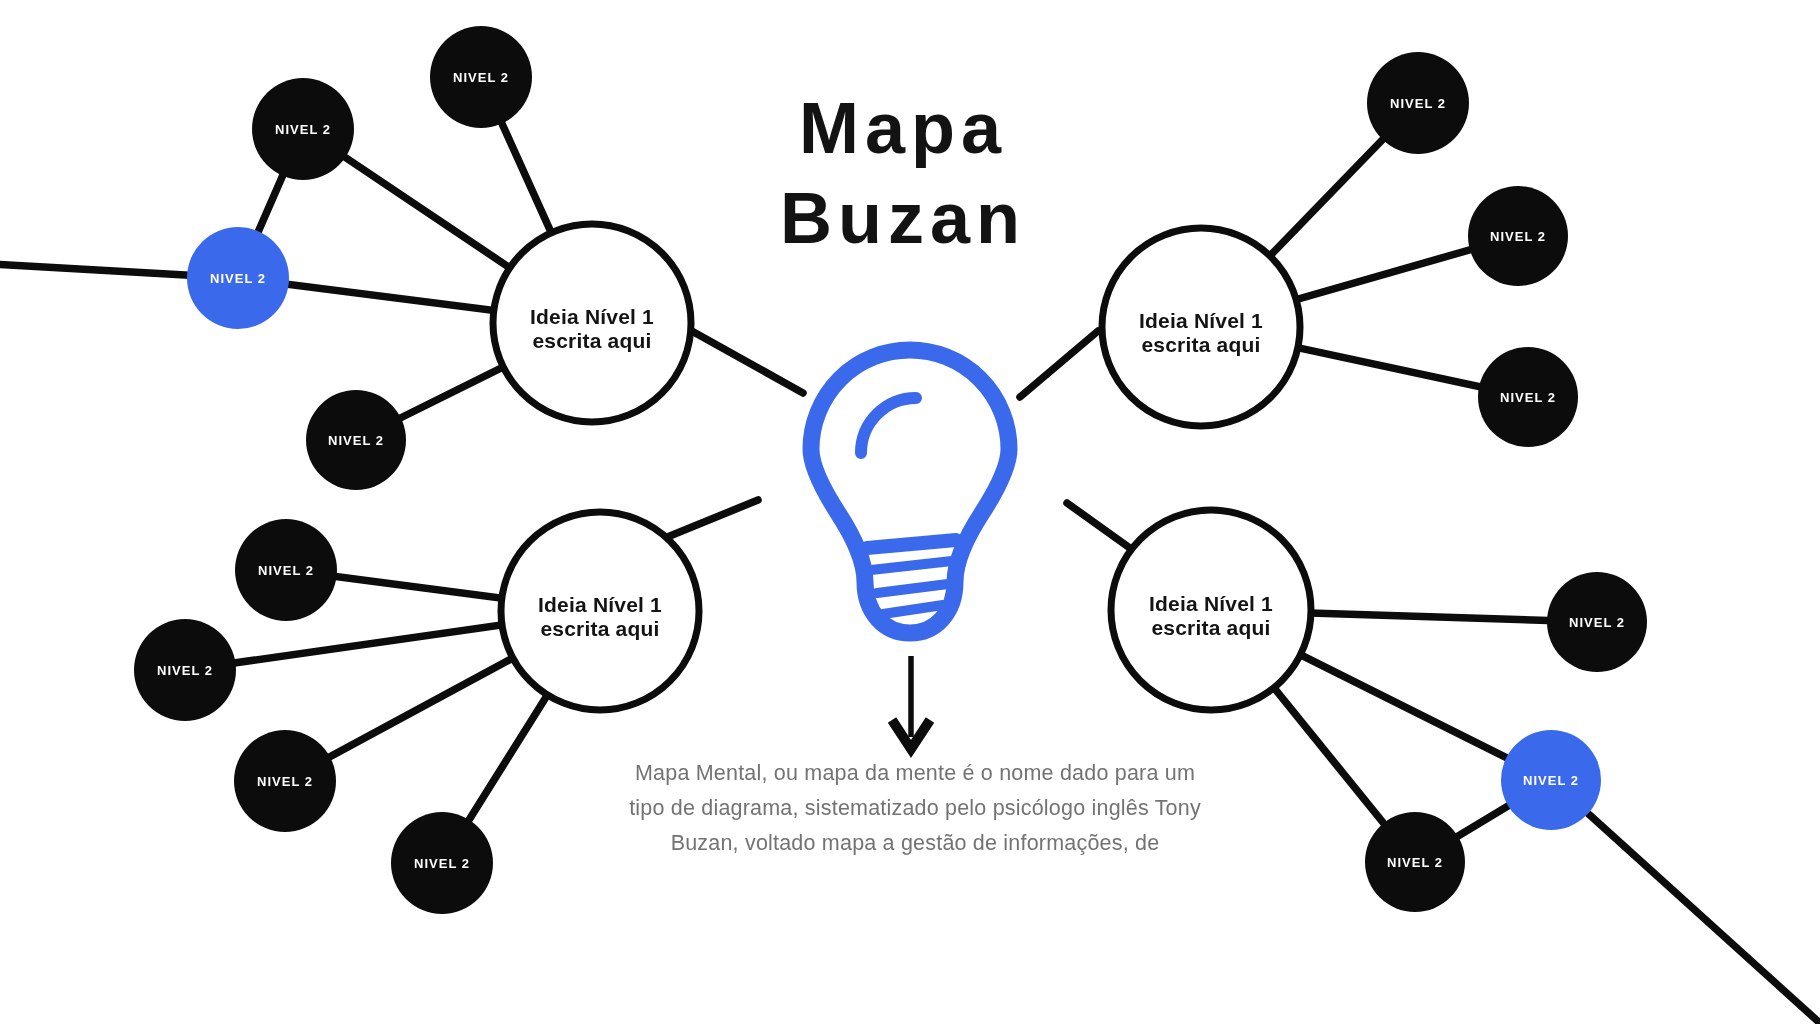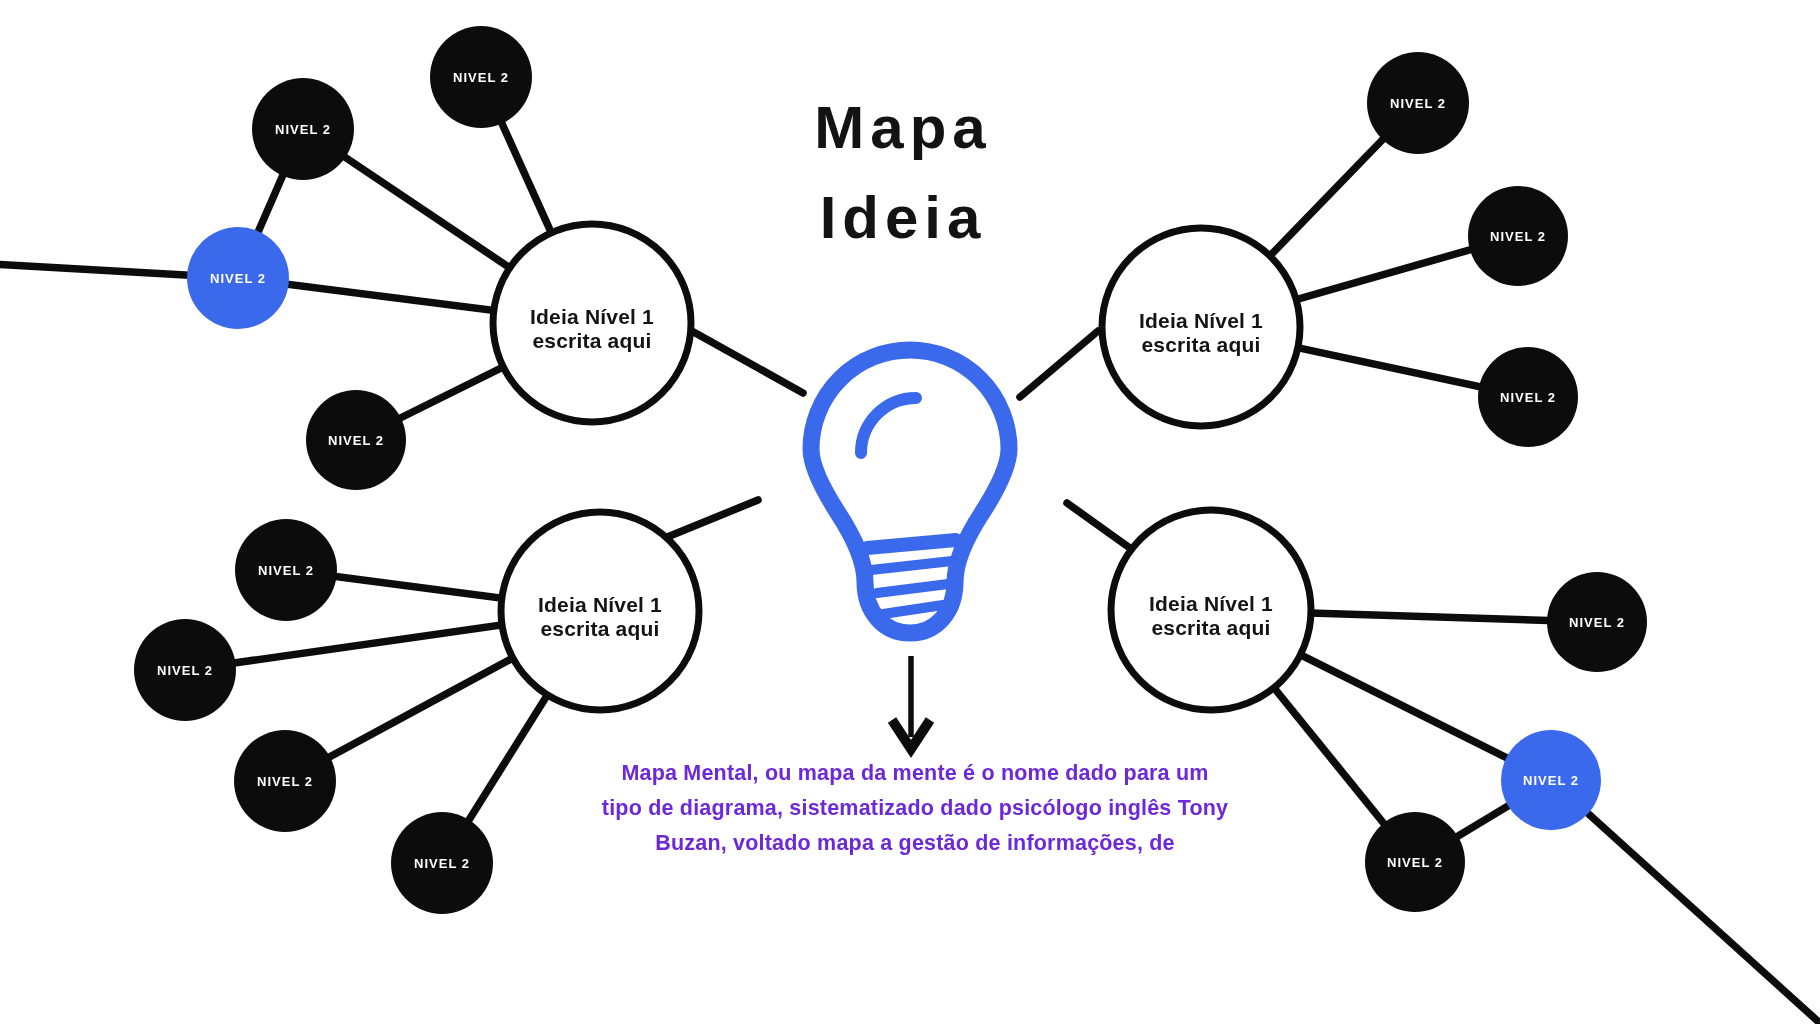--- a/index.html
+++ b/index.html
@@ -6,29 +6,29 @@
   body { width: 1820px; height: 1024px; overflow: hidden; }
   .stage {
     position: relative; width: 1820px; height: 1024px;
     font-family: "Liberation Sans", sans-serif; background: #ffffff;
   }
   .stage svg { position: absolute; left: 0; top: 0; }
 
   .title {
     position: absolute; top: 83px; left: 903px; transform: translateX(-50%);
     text-align: center; white-space: nowrap;
-    font-weight: bold; font-size: 60px; line-height: 90px;
+    font-weight: bold; font-size: 72px; line-height: 90px;
     letter-spacing: 6px; color: #131313;
   }
 
   .desc {
     position: absolute; top: 756px; left: 915px; transform: translateX(-50%);
     text-align: center; white-space: nowrap;
     font-size: 21.5px; line-height: 35px; letter-spacing: 0.2px;
-    color: #6d28d9; font-weight: bold;
+    color: #737373; font-weight: normal;
   }
 
   
   .hub-label {
     font-family: "Liberation Sans", sans-serif;
     font-size: 21px; font-weight: bold; letter-spacing: 0.2px;
     fill: #141414; text-anchor: middle;
   }
   .child-label {
     font-family: "Liberation Sans", sans-serif;
@@ -169,22 +169,22 @@
       </g>
 
     <g>
       <line class="arrow-shaft" x1="911" y1="656" x2="911" y2="737" stroke="#0C0C0C"></line>
       <path class="arrow-head" d="M 892,720 L 911,749 L 930,720" stroke="#0C0C0C"></path>
     </g>
   </svg>
 
   <div class="title">
     <div>Mapa</div>
-    <div>Ideia</div>
+    <div>Buzan</div>
   </div>
 
   <div class="desc">
     <div>Mapa Mental, ou mapa da mente é o nome dado para um</div>
-    <div>tipo de diagrama, sistematizado dado psicólogo inglês Tony</div>
+    <div>tipo de diagrama, sistematizado pelo psicólogo inglês Tony</div>
     <div>Buzan, voltado mapa a gestão de informações, de</div>
   </div>
 
 </div>
 
 </body></html>

